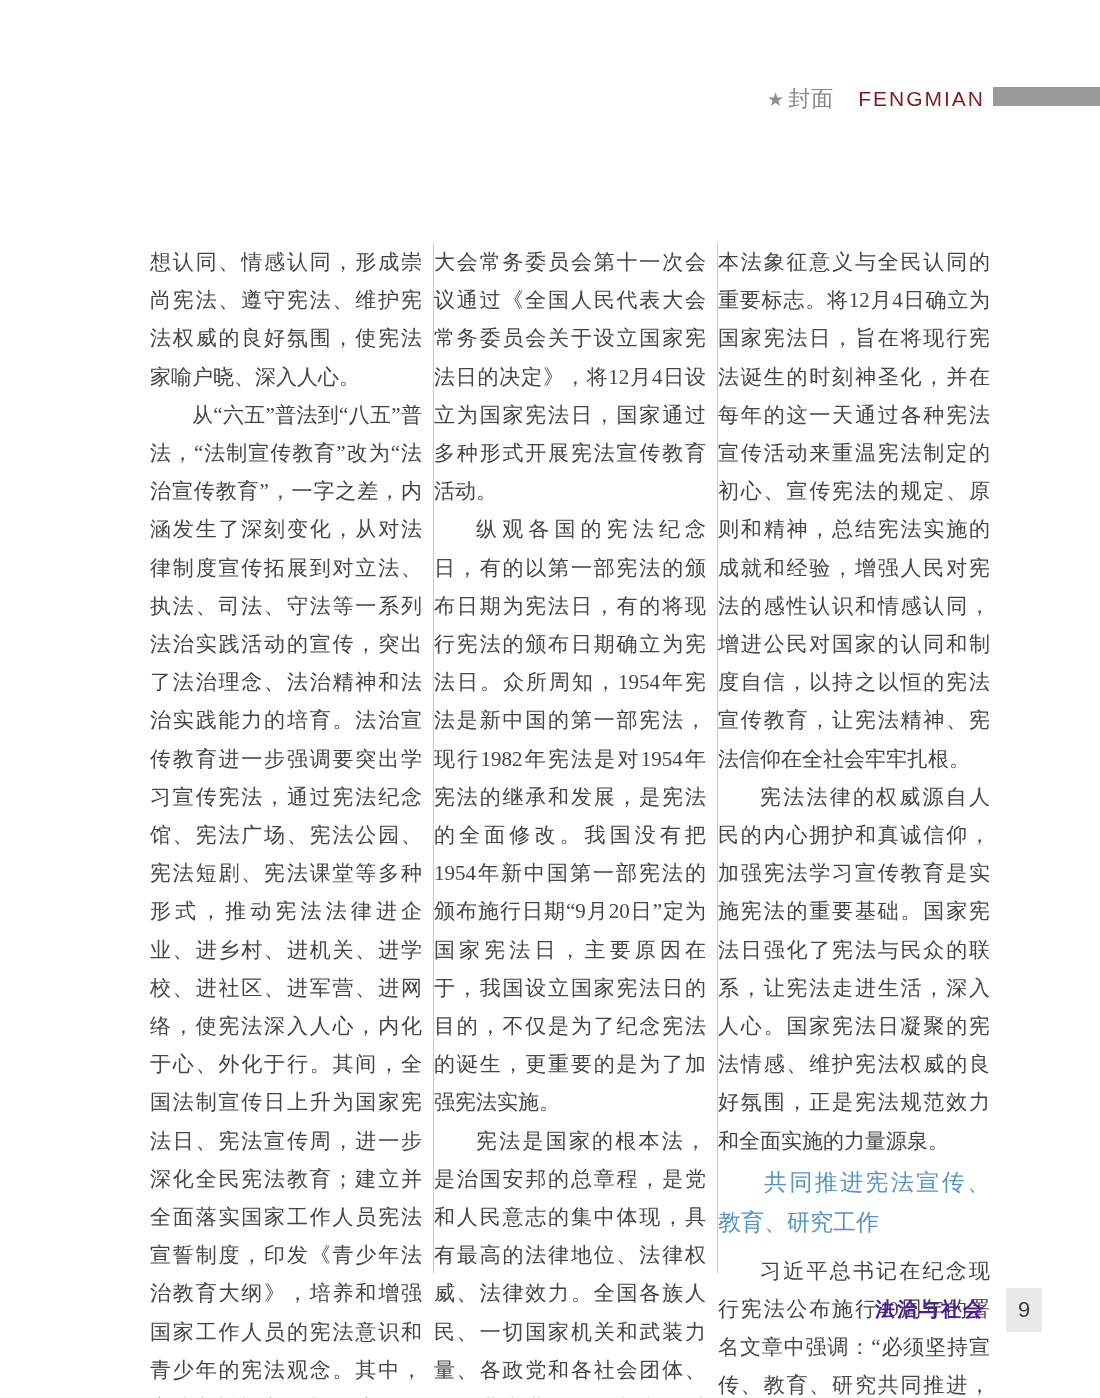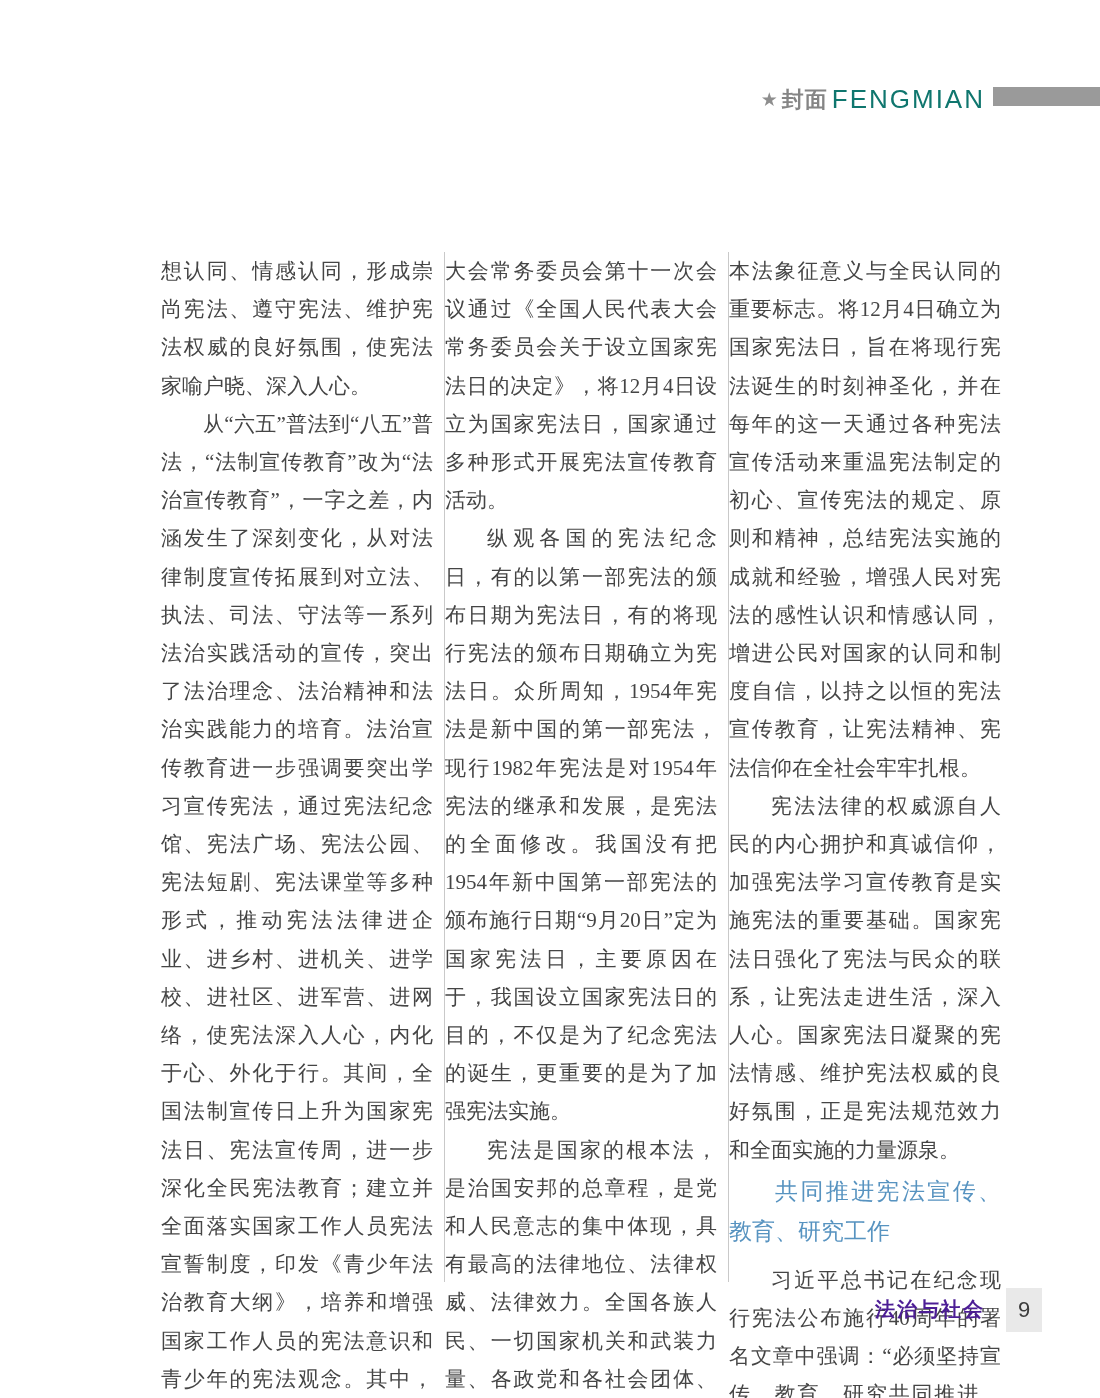--- a/index.html
+++ b/index.html
@@ -18,36 +18,35 @@
     top: 84px; left: 0; right: 0;
     height: 26px;
   }
   .header-inner {
     position: absolute;
     right: 115px; top: 0;
     display: flex; align-items: center;
     font-family: "Liberation Sans", "DejaVu Sans", sans-serif;
   }
   .header-star { color: #8e8e8e; font-size: 19px; margin-right: 4px; }
-  .header-cn   { color: #858585; font-size: 22px; font-weight: bold; letter-spacing: 1px; }
-  .header-en   { color: #0f766e; font-size: 26px; letter-spacing: 2px; margin-left: 4px; }
+  .header-cn   { color: #858585; font-size: 22px; font-weight: normal; letter-spacing: 1px; }
+  .header-en   { color: #7f1d1d; font-size: 21px; letter-spacing: 2px; margin-left: 24px; }
   .header-bar {
     position: absolute;
     right: 0; top: 3px;
     width: 107px; height: 19px;
     background: #9a9a9a;
   }
 
   
   .body-area {
     position: absolute;
-    left: 150px; top: 252px;
+    left: 150px; top: 243px;
     width: 862px; height: 1030px;
     display: flex;
-    justify-content: center;
   }
   .col {
     width: 272px;
     color: #454545;
     font-size: 21px;
     line-height: 38.2px;
     text-align: justify;
   }
   .col-divider {
     width: 1px;

